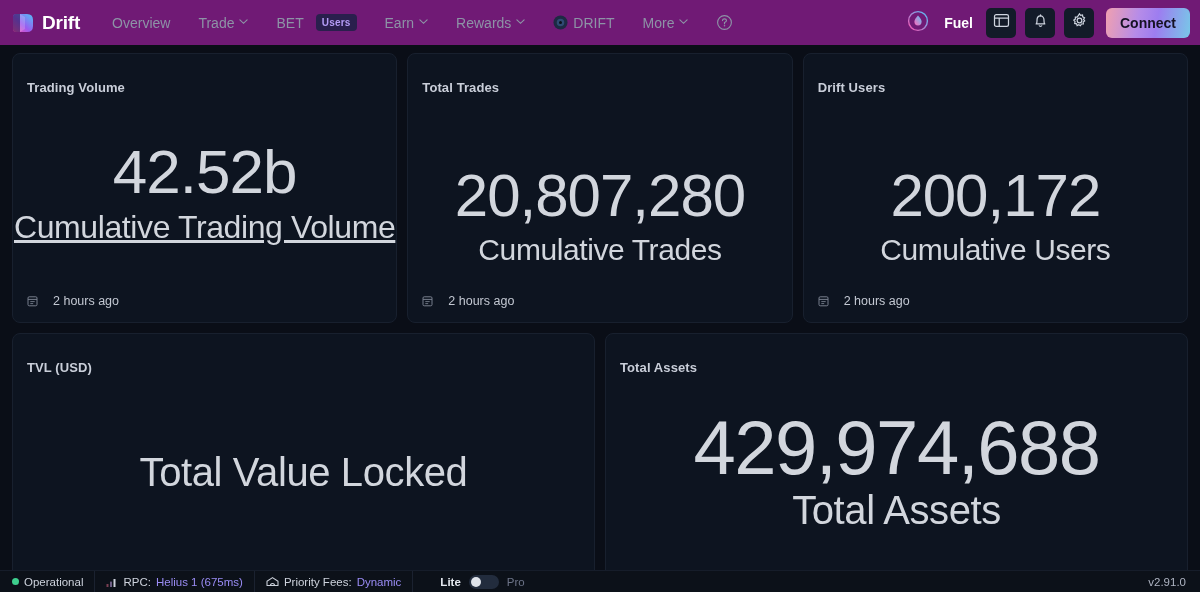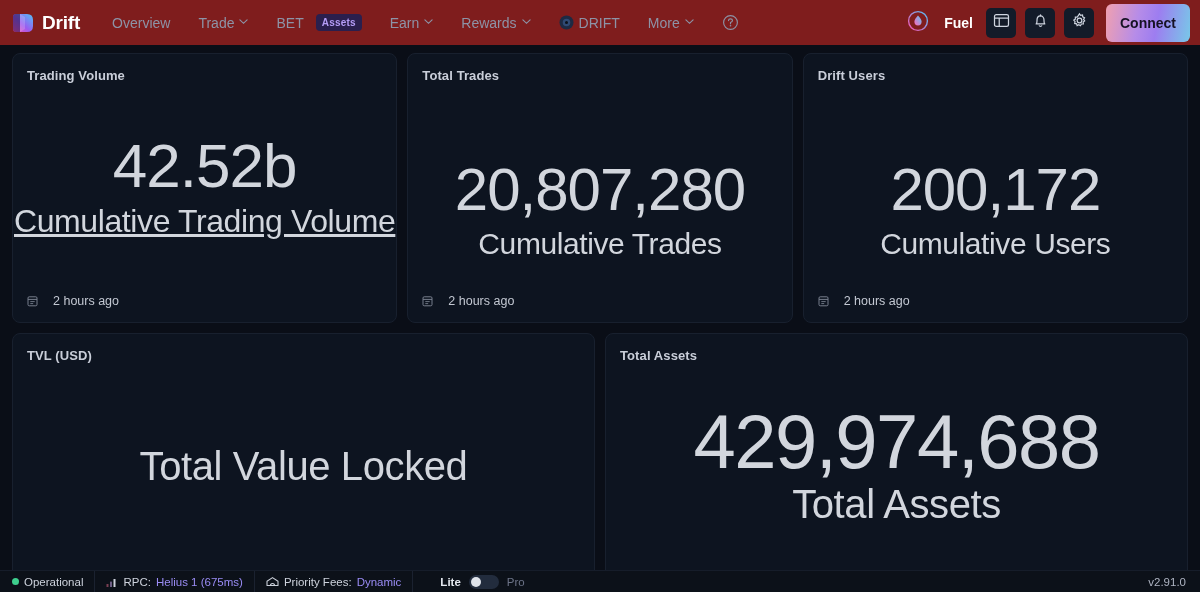--- a/index.html
+++ b/index.html
@@ -7,21 +7,21 @@
     width: 1200px; height: 592px;
     background: #0a0e17;
     font-family: "Liberation Sans", sans-serif;
     overflow: hidden;
   }
   body { position: relative; }
 
   
   .navbar {
     height: 45px; width: 100%;
-    background: #7f1d1d;
+    background: #701a75;
     display: flex; align-items: center;
     padding: 0 10px 0 12px;
     position: relative;
   }
   .nav-left { display: flex; align-items: center; gap: 0; }
   .brand { display: flex; align-items: center; gap: 8px; padding-right: 22px; }
   .brand-logo { width: 22px; height: 24px; display: block; }
   .brand-name {
     font-size: 19px; font-weight: bold; color: #ffffff; letter-spacing: -0.2px;
   }
@@ -48,39 +48,39 @@
   }
   .fuel { display: flex; align-items: center; gap: 15px; padding-right: 4px; cursor: pointer; }
   .fuel-label { font-size: 14px; font-weight: bold; color: #ffffff; }
   .icon-btn {
     width: 30px; height: 30px; border-radius: 5px;
     background: #131b29;
     display: flex; align-items: center; justify-content: center;
     cursor: pointer;
   }
   .connect-btn {
-    height: 38px; padding: 0 14px; border-radius: 6px;
+    height: 30px; padding: 0 14px; border-radius: 6px;
     background: linear-gradient(100deg, #f0a0b0 0%, #b68ce8 38%, #9d7df0 60%, #78c8e8 100%);
     color: #151224; font-size: 14px; font-weight: bold;
     display: flex; align-items: center; justify-content: center;
     cursor: pointer; margin-left: 3px;
   }
 
   
   .main {
     padding: 8px 12px 0 12px;
     display: flex; flex-direction: column; gap: 10px;
   }
   .row { display: flex; gap: 10px; }
   .card {
     background: #0d1420;
     border: 1px solid #18202e;
     border-radius: 8px;
     position: relative;
-    padding: 14px 14px 10px 14px;
+    padding: 26px 14px 10px 14px;
     display: flex; flex-direction: column;
     overflow: hidden;
   }
   .row-top .card { height: 270px; flex: 1; }
   .row-bottom .card { height: 248px; flex: 1; }
 
   .card-title {
     font-size: 13px; font-weight: bold; color: #c9ced9;
     letter-spacing: 0.1px;
   }
@@ -183,21 +183,21 @@
       <span>Trade</span>
       <span class="chev">
         <svg viewBox="0 0 10 10" width="9" height="9">
             <path d="M1 3.2 L5 7 L9 3.2" fill="none" stroke="#8d93a6" stroke-width="1.3" stroke-linecap="round"></path>
           </svg>
       </span>
     </div>
 
     <div class="nav-item">
       <span>BET</span>
-      <span class="badge-alpha">Assets</span>
+      <span class="badge-alpha">Users</span>
     </div>
 
     <div class="nav-item">
       <span>Earn</span>
       <span class="chev">
         <svg viewBox="0 0 10 10" width="9" height="9">
             <path d="M1 3.2 L5 7 L9 3.2" fill="none" stroke="#8d93a6" stroke-width="1.3" stroke-linecap="round"></path>
           </svg>
       </span>
     </div>

